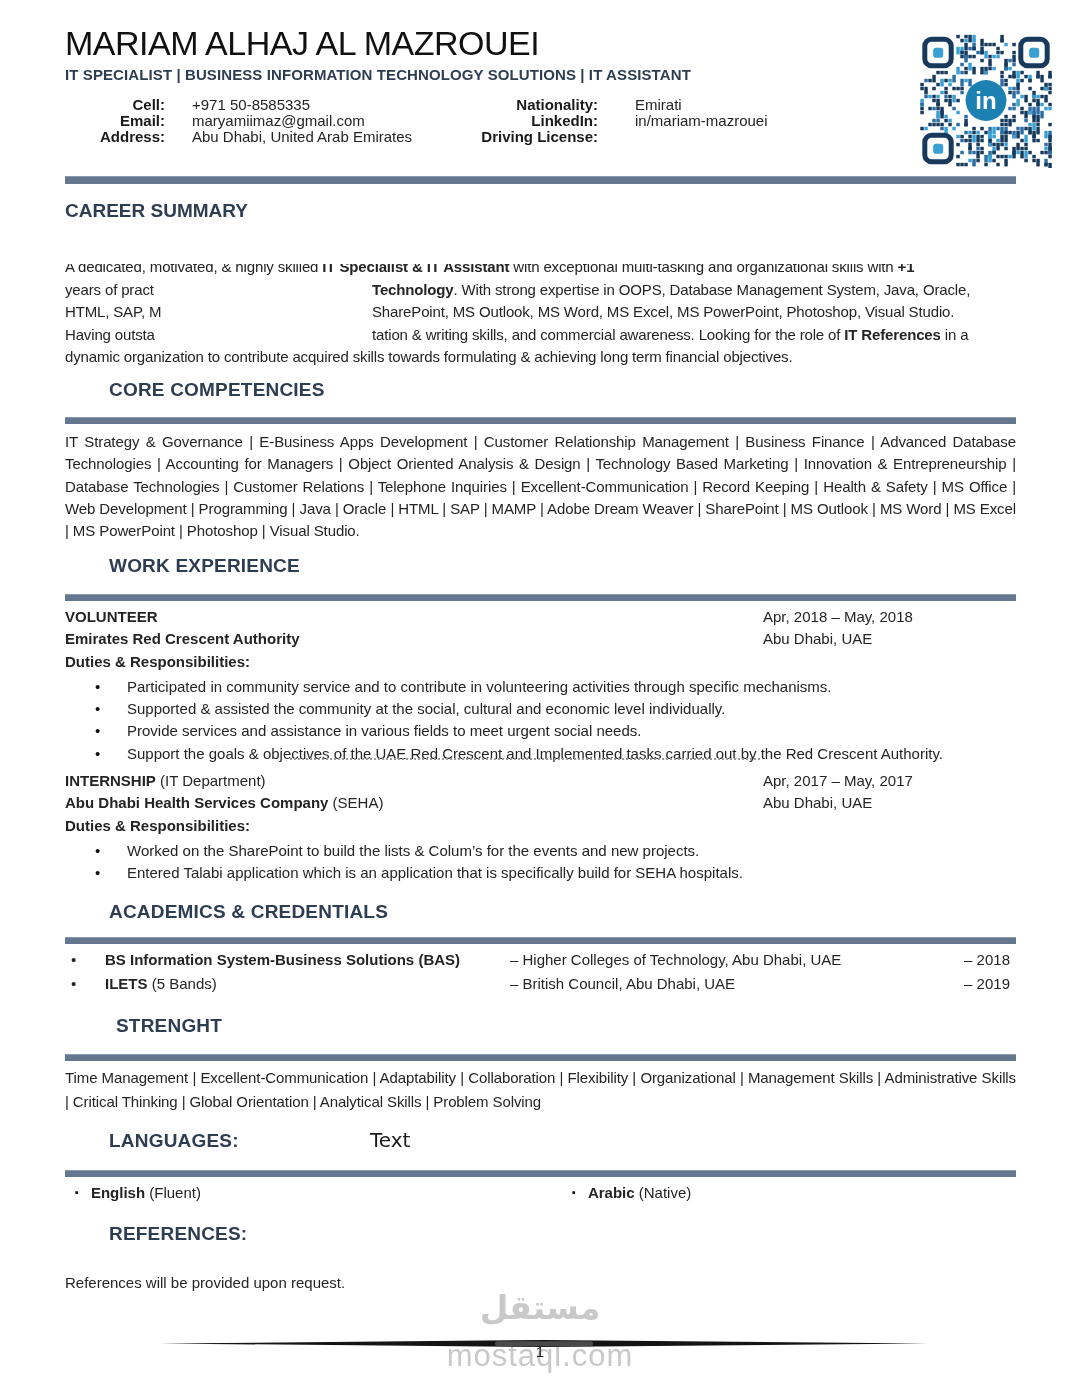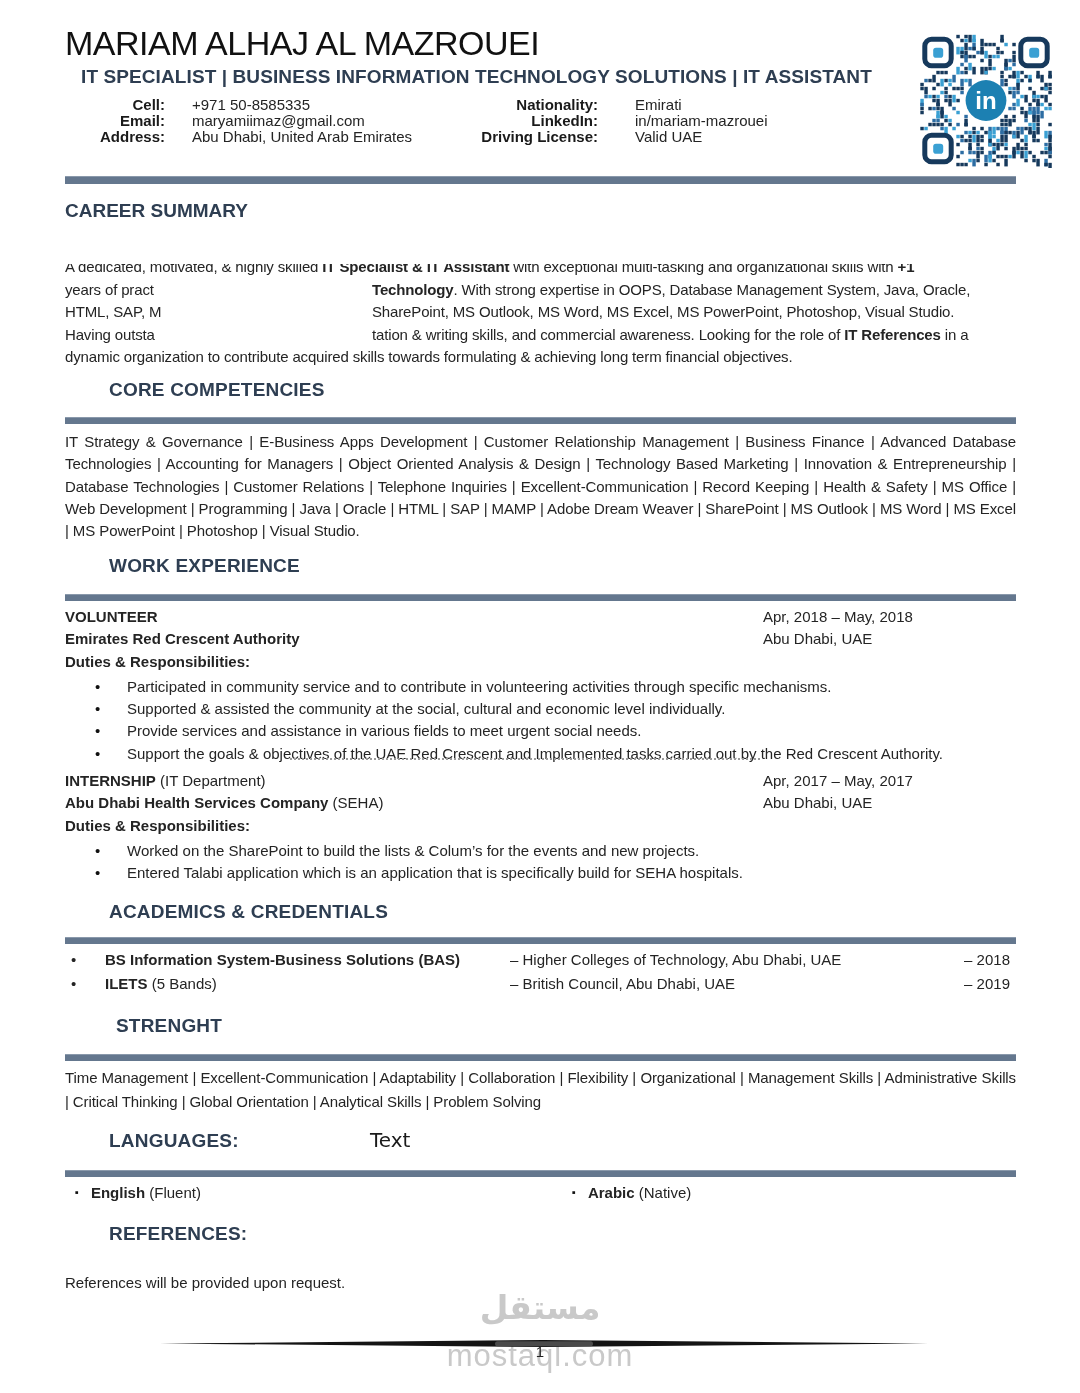--- a/index.html
+++ b/index.html
@@ -8,21 +8,21 @@
     width:1080px; height:1393px; position:relative;
     font-family:"Liberation Sans", sans-serif;
     color:#242424; font-size:15px;
     overflow:hidden;
   }
   .abs { position:absolute; }
   .sec { position:absolute; left:65px; width:951px; }
   b, .b { font-weight:bold; }
 
   .name { top:24px; font-size:34px; font-weight:normal; color:#111; letter-spacing:-0.5px; white-space:nowrap; }
-  .subtitle { top:66px; font-size:19px; font-weight:bold; color:#2e3e52; letter-spacing:0.1px; white-space:nowrap;margin-left:16px; }
+  .subtitle { top:66px; font-size:15px; font-weight:bold; color:#2e3e52; letter-spacing:0.1px; white-space:nowrap; }
 
   .contact { top:97px; display:grid; grid-template-columns:100px 295px 138px 1fr; line-height:16px; }
   .contact .lab { font-weight:bold; text-align:right; color:#1a1a1a; }
   .contact .val1 { padding-left:27px; }
   .contact .val2 { padding-left:37px; }
 
   .qr-box { left:920px; top:33px; width:132px; height:135px; }
 
   .bar { position:absolute; left:65px; width:951px; height:7px; background:#64778e; border-top:1px solid #8a99ab; }
   .bar0 { top:176px; height:8px; }
@@ -83,21 +83,20 @@
     <span class="val2">Emirati</span>
 
     <span class="lab">Email:</span>
     <span class="val1">maryamiimaz@gmail.com</span>
     <span class="lab">LinkedIn:</span>
     <span class="val2">in/mariam-mazrouei</span>
 
     <span class="lab">Address:</span>
     <span class="val1">Abu Dhabi, United Arab Emirates</span>
     <span class="lab">Driving License:</span>
-    <span class="val2">Valid UAE</span>
   </div>
 
   <div class="abs qr-box">
     <svg width="132" height="135" viewBox="0 0 33 33" xmlns="http://www.w3.org/2000/svg">
       <g id="qr-modules">
           <rect x="9.08" y="0.08" width="0.86" height="0.86" fill="#16395c"></rect>
           <rect x="11.08" y="0.08" width="0.86" height="0.86" fill="#16395c"></rect>
           <rect x="12.08" y="0.08" width="0.86" height="1.9" fill="#16395c"></rect>
           <rect x="13.08" y="0.08" width="0.86" height="1.9" fill="#3aa0d3"></rect>
           <rect x="20.08" y="0.08" width="0.86" height="1.9" fill="#16395c"></rect>

